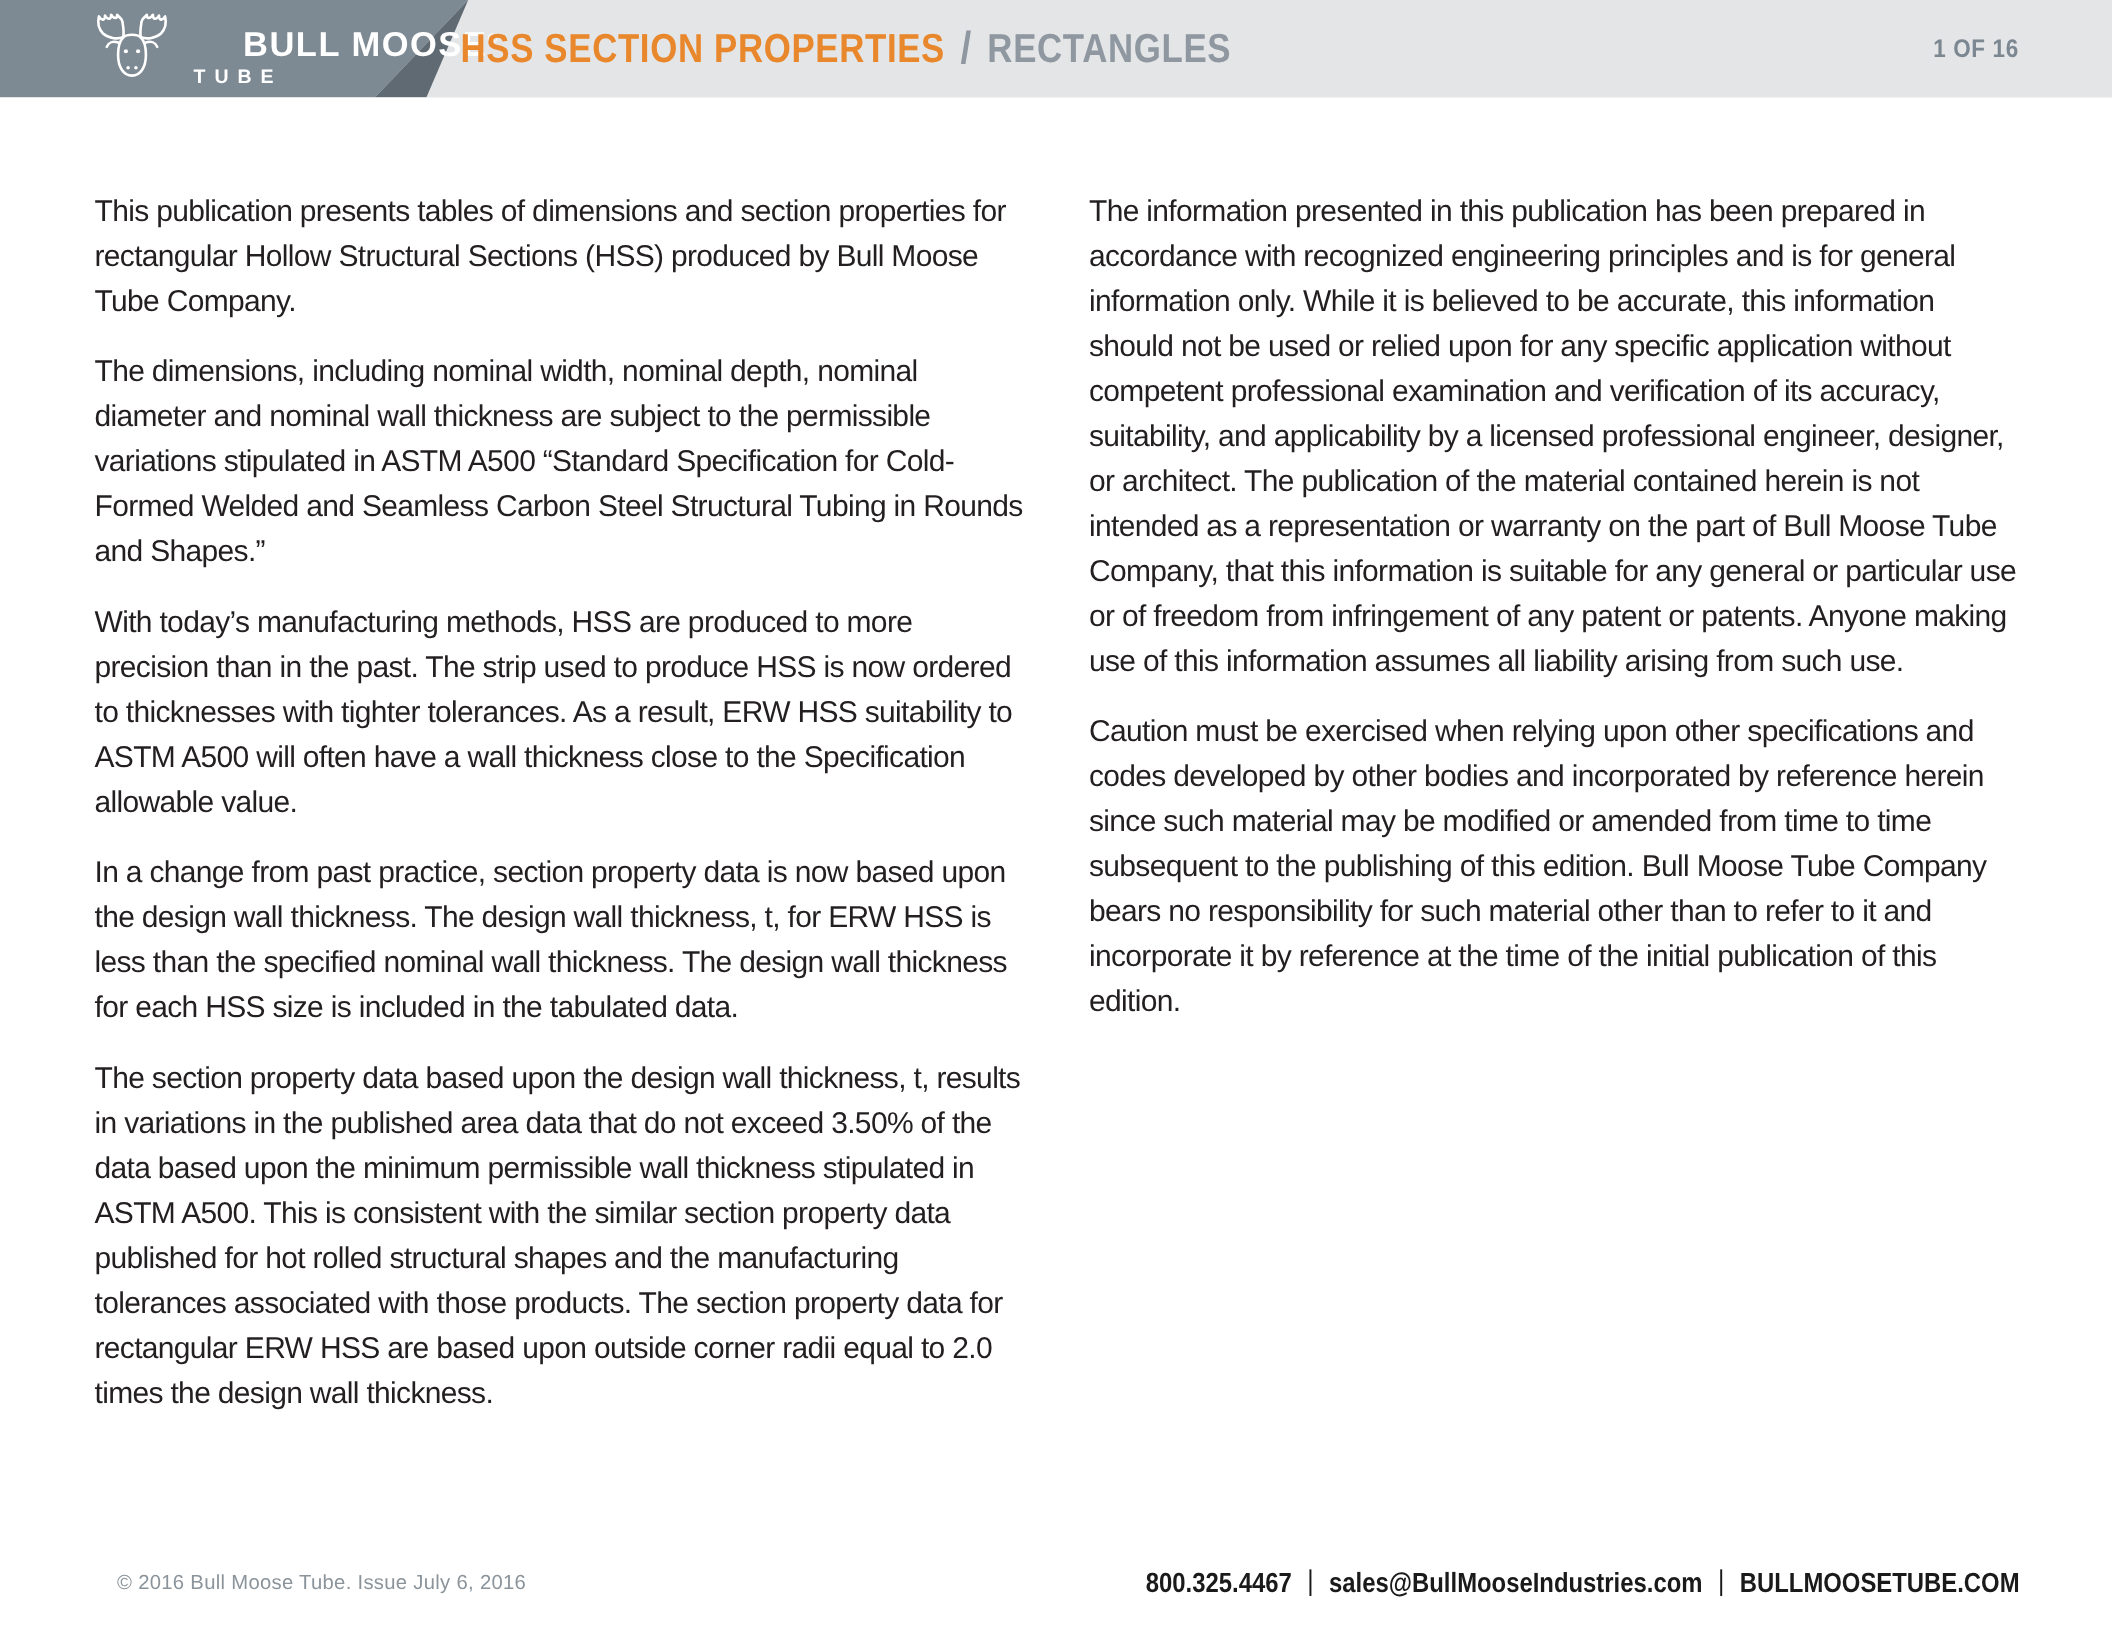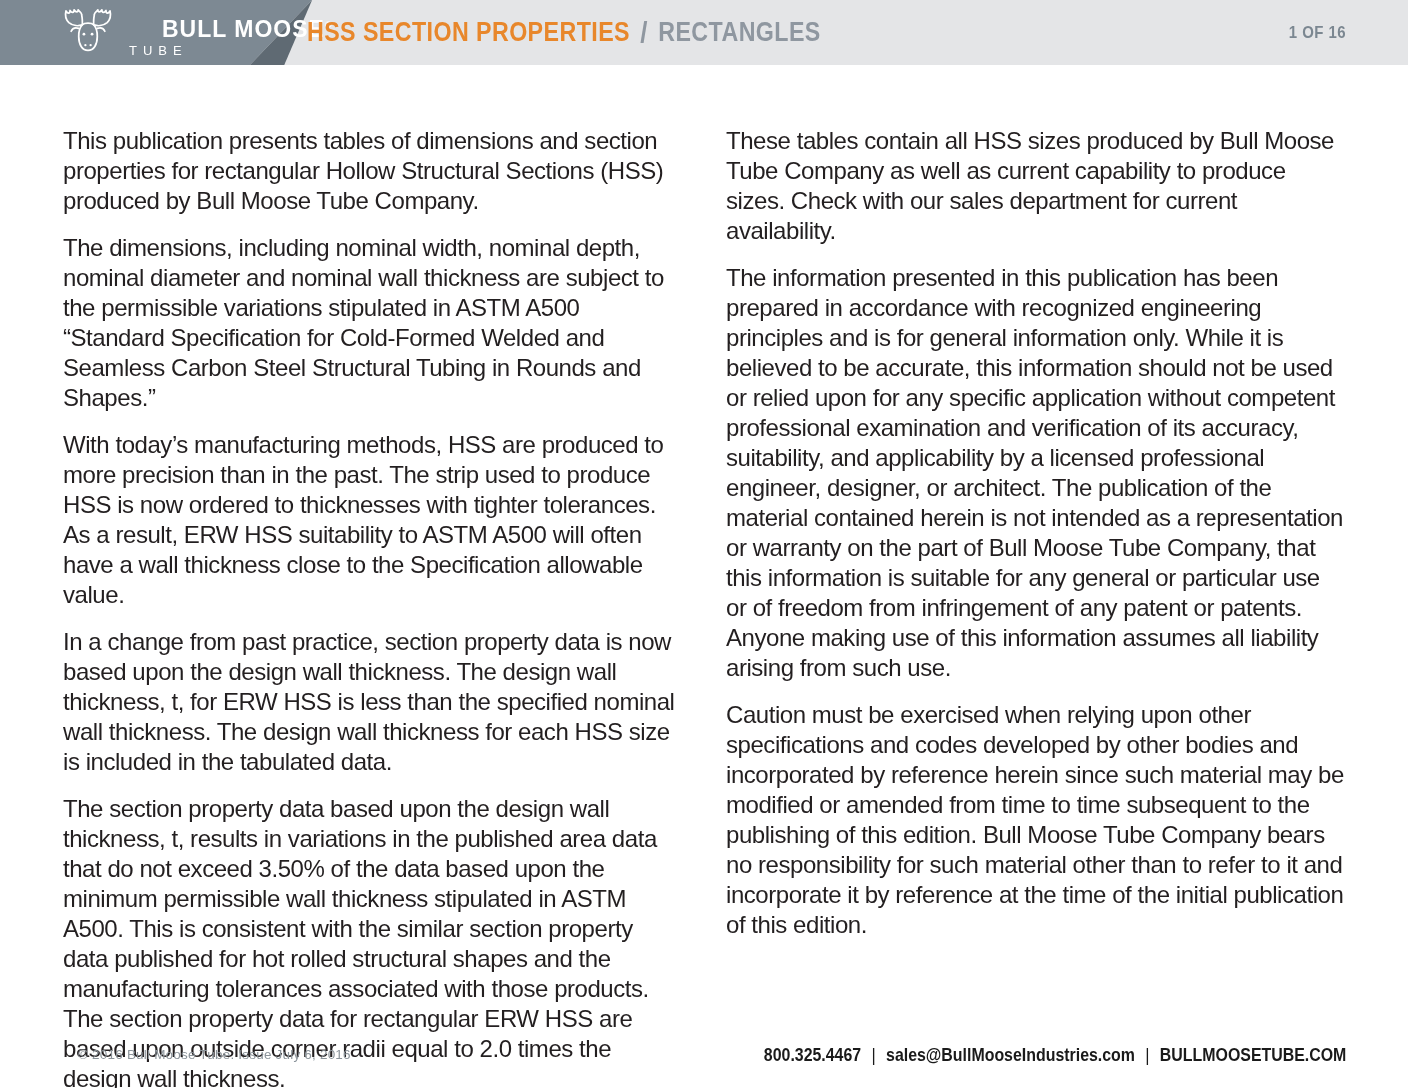--- a/index.html
+++ b/index.html
@@ -12,33 +12,33 @@
   .banner-wrap{position:absolute;top:0;left:0;width:340px;height:65px;}
   .banner-bg{position:absolute;inset:0;background:#7d8993;
     clip-path:polygon(0 0,91.8% 0,73.5% 100%,0 100%);}
   .banner-fold{position:absolute;inset:0;background:#5f6a73;
     clip-path:polygon(91.8% 0,73.5% 100%,83.6% 100%);}
   .logo{position:absolute;top:0;left:52px;height:65px;display:flex;align-items:center;}
   .moose-svg{width:72px;height:58px;flex:0 0 auto;}
   .logo-text{color:#ffffff;margin-left:2px;line-height:1;margin-top:10px;}
   .logo-line1{font-size:23px;font-weight:bold;letter-spacing:1px;white-space:nowrap;margin-left:36px;}
   .logo-mark{font-size:9px;vertical-align:super;letter-spacing:0;}
-  .logo-line2{font-size:13px;font-weight:normal;letter-spacing:6px;margin-top:3px;margin-left:3px;}
+  .logo-line2{font-size:13px;font-weight:bold;letter-spacing:6px;margin-top:3px;margin-left:3px;}
   .header-title{position:absolute;left:307px;top:0;height:65px;display:flex;align-items:center;
     font-weight:bold;font-size:27px;letter-spacing:.5px;transform:scaleX(.86);transform-origin:left center;white-space:nowrap;}
   .title-primary{color:#e8872b;}
   .title-sep{color:#8f97a0;margin:0 12px;font-size:30px;font-weight:bold;}
   .title-secondary{color:#8f97a0;}
   .page-indicator{position:absolute;right:62px;top:0;height:65px;display:flex;align-items:center;
     font-weight:bold;font-size:17px;color:#7b8791;letter-spacing:.5px;
     transform:scaleX(.88);transform-origin:right center;}
   
   .content{position:absolute;top:126px;left:63px;display:flex;gap:43px;}
   .col{width:620px;color:#231f20;}
-  .col p{margin:0 0 17px 0;font-size:24px;line-height:30px;letter-spacing:-0.45px;}
+  .col p{margin:0 0 17px 0;font-size:20px;line-height:30px;letter-spacing:-0.45px;}
   
   .footer-copyright{position:absolute;left:78px;bottom:26px;font-size:13.5px;color:#8b949b;letter-spacing:.2px;}
   .footer-contact{position:absolute;right:62px;bottom:22px;display:flex;align-items:center;
     font-weight:bold;font-size:18.5px;color:#1a1a1a;white-space:nowrap;
     transform:scaleX(.86);transform-origin:right center;}
   .footer-contact a{text-decoration:none;color:inherit;}
   .footer-sep{margin:0 12px;font-weight:normal;color:#1a1a1a;font-size:19px;}
   .footer-site{color:#e0862a;}
 </style>
 </head>
@@ -88,21 +88,20 @@
 
   <div class="content">
     <div class="col">
       <p>This publication presents tables of dimensions and section properties for rectangular Hollow Structural Sections (HSS) produced by Bull Moose Tube Company.</p>
       <p>The dimensions, including nominal width, nominal depth, nominal diameter and nominal wall thickness are subject to the permissible variations stipulated in ASTM A500 “Standard Specification for Cold-Formed Welded and Seamless Carbon Steel Structural Tubing in Rounds and Shapes.”</p>
       <p>With today’s manufacturing methods, HSS are produced to more precision than in the past. The strip used to produce HSS is now ordered to thicknesses with tighter tolerances. As a result, ERW HSS suitability to ASTM A500 will often have a wall thickness close to the Specification allowable value.</p>
       <p>In a change from past practice, section property data is now based upon the design wall thickness. The design wall thickness, t, for ERW HSS is less than the specified nominal wall thickness. The design wall thickness for each HSS size is included in the tabulated data.</p>
       <p>The section property data based upon the design wall thickness, t, results in variations in the published area data that do not exceed 3.50% of the data based upon the minimum permissible wall thickness stipulated in ASTM A500. This is consistent with the similar section property data published for hot rolled structural shapes and the manufacturing tolerances associated with those products. The section property data for rectangular ERW HSS are based upon outside corner radii equal to 2.0 times the design wall thickness.</p>
     </div>
     <div class="col">
-      <p>These tables contain all HSS sizes produced by Bull Moose Tube Company as well as current capability to produce sizes. Check with our sales department for current availability.</p>
       <p>The information presented in this publication has been prepared in accordance with recognized engineering principles and is for general information only. While it is believed to be accurate, this information should not be used or relied upon for any specific application without competent professional examination and verification of its accuracy, suitability, and applicability by a licensed professional engineer, designer, or architect. The publication of the material contained herein is not intended as a representation or warranty on the part of Bull Moose Tube Company, that this information is suitable for any general or particular use or of freedom from infringement of any patent or patents. Anyone making use of this information assumes all liability arising from such use.</p>
       <p>Caution must be exercised when relying upon other specifications and codes developed by other bodies and incorporated by reference herein since such material may be modified or amended from time to time subsequent to the publishing of this edition. Bull Moose Tube Company bears no responsibility for such material other than to refer to it and incorporate it by reference at the time of the initial publication of this edition.</p>
     </div>
   </div>
 
   <div class="footer-copyright">© 2016 Bull Moose Tube. Issue July 6, 2016</div>
 
   <div class="footer-contact">
     <span>800.325.4467</span>
     <span class="footer-sep">|</span>

